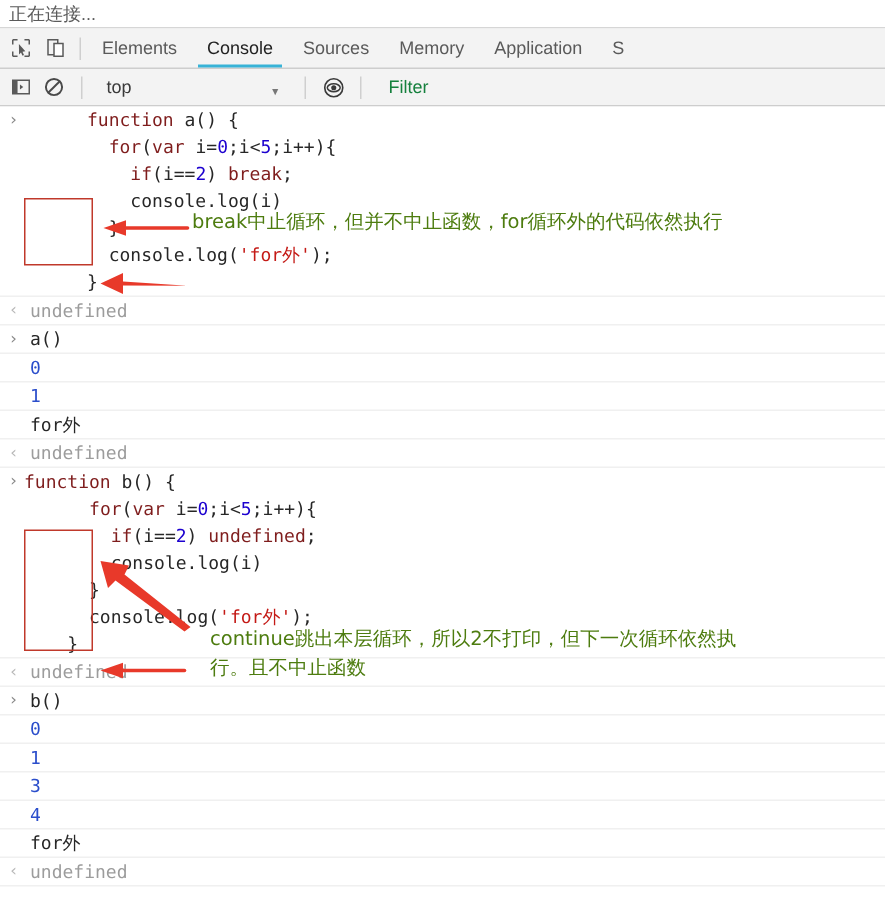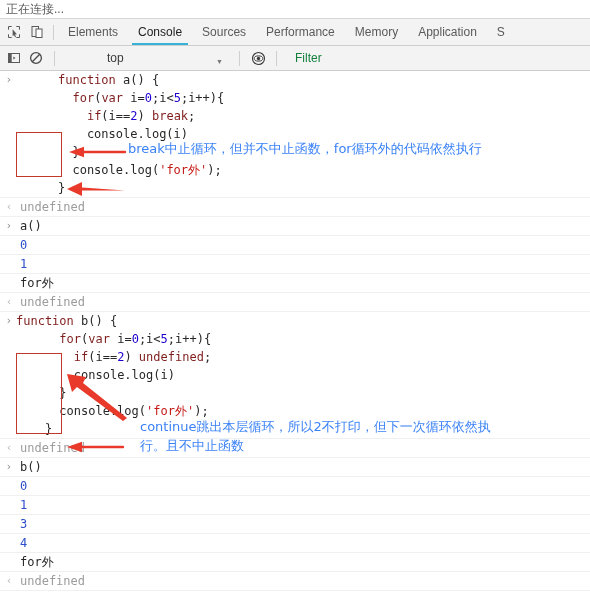--- a/index.html
+++ b/index.html
@@ -76,21 +76,20 @@
     padding-left: 6px;
     gap: 6px;
   }
   .ctx-select {
     display: flex; align-items: flex-end;
     width: 128px;
     font-size: 12px;
     color: #3a3a3a;
     padding-left: 6px;
     position: relative;
-    margin-left: 36px;
   }
   .ctx-caret {
     position: absolute; right: 6px;
     font-size: 7px; color: #777;
   }
   .filter-input {
     font-size: 12px;
     color: #15803d;
     padding-left: 8px;
     flex: 1;
@@ -145,21 +144,21 @@
 
   
   .redbox {
     position: absolute;
     border: 1px solid #c0392b;
     pointer-events: none;
   }
 
   .annot {
     position: absolute;
-    color: #3b82f6;
+    color: #4d7c0f;
     font-family: "DejaVu Sans", sans-serif;
     font-size: 13px;
     line-height: 19px;
     white-space: pre-line;
   }
 
   svg.arrow { position: absolute; overflow: visible; }
 </style>
 </head>
 <body>
@@ -188,23 +187,20 @@
     <div class="tab">
         <span>Elements</span>
       </div>
     <div class="tab active">
         <span>Console</span>
       </div>
     <div class="tab">
         <span>Sources</span>
       </div>
     <div class="tab">
-        <span>Performance</span>
-      </div>
-    <div class="tab">
         <span>Memory</span>
       </div>
     <div class="tab">
         <span>Application</span>
       </div>
     <div class="tab">
         <span>S</span>
       </div>
   </div>
 </div>

